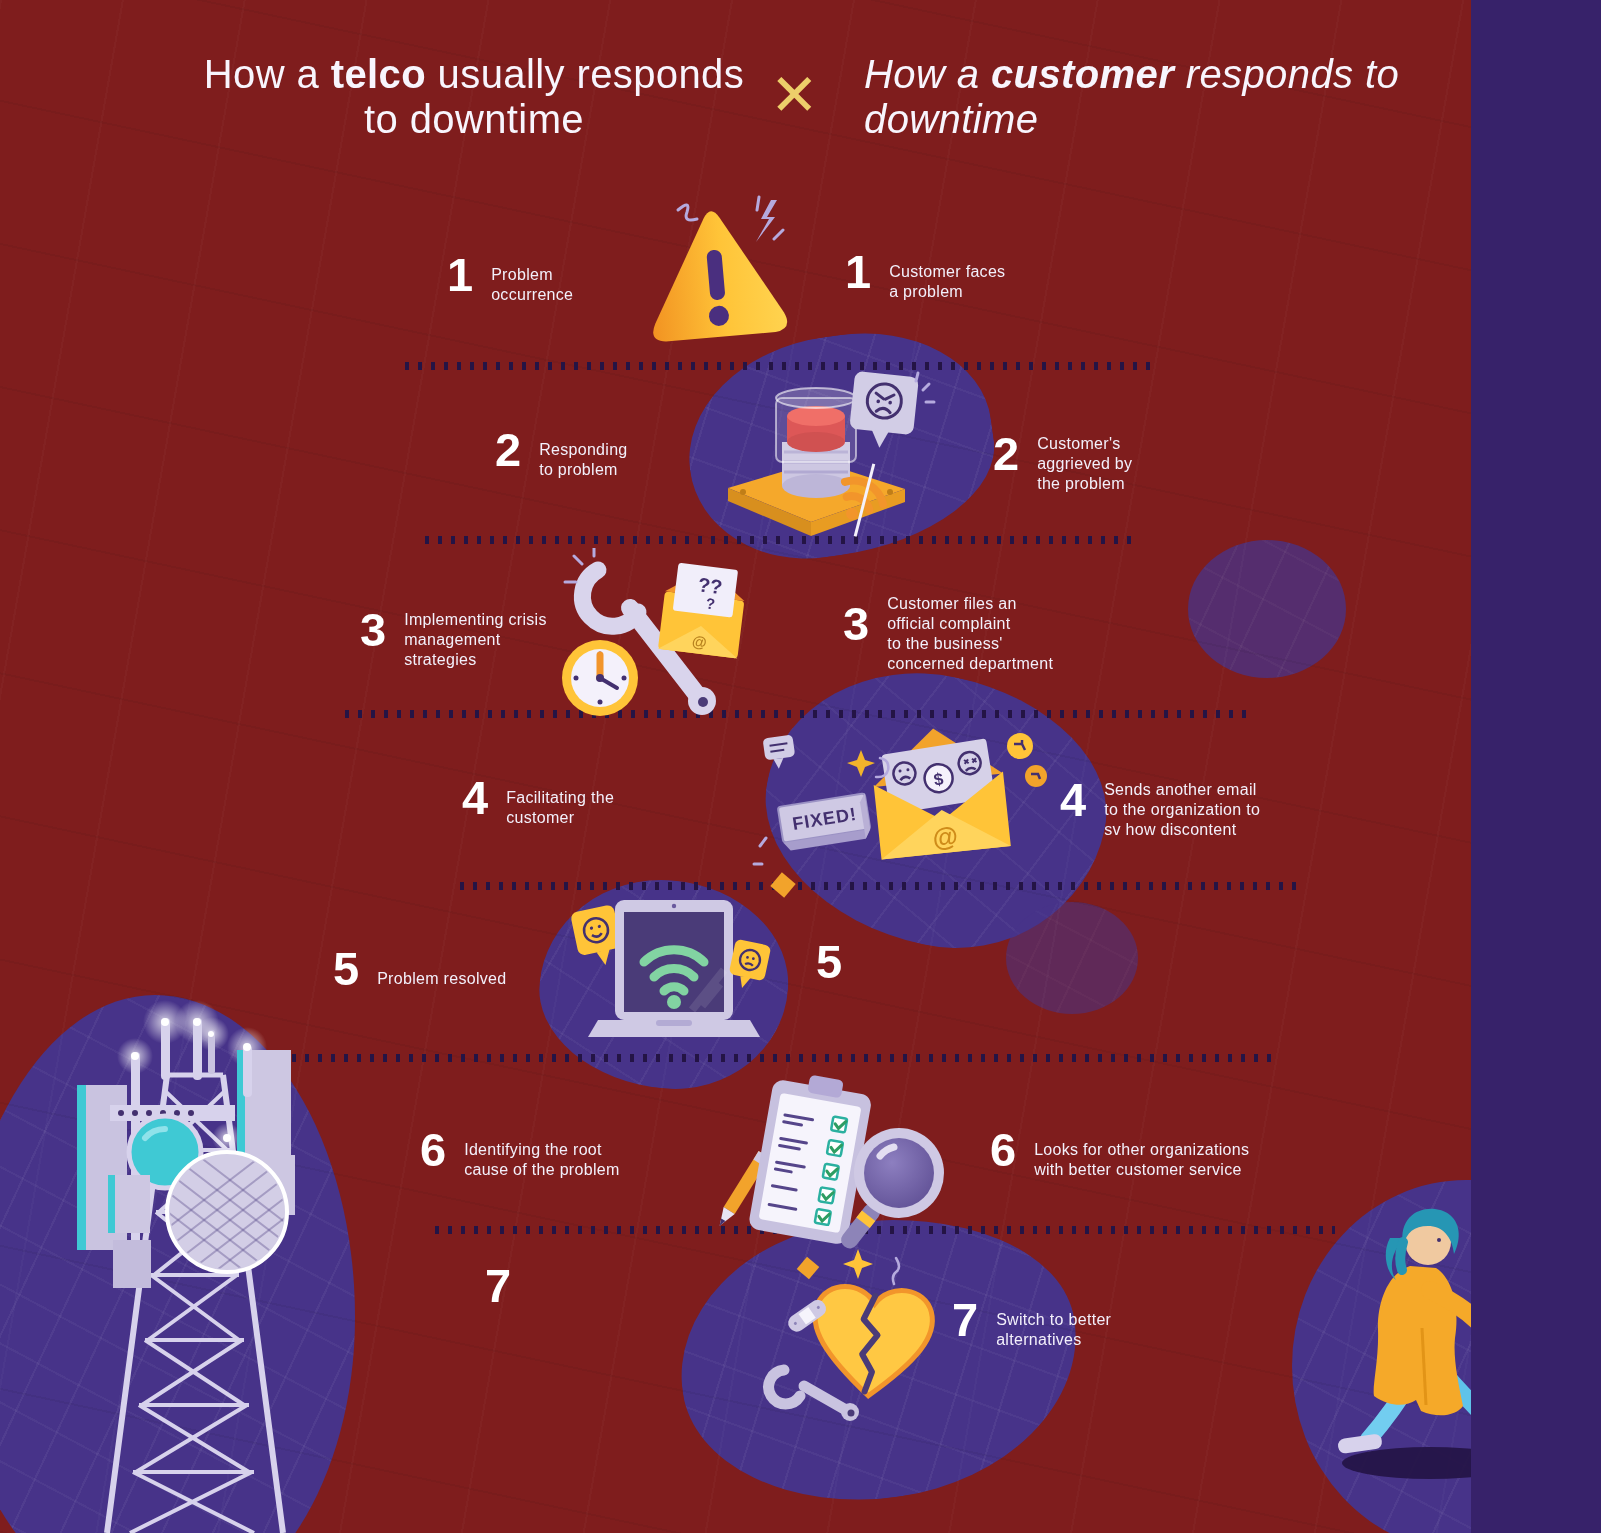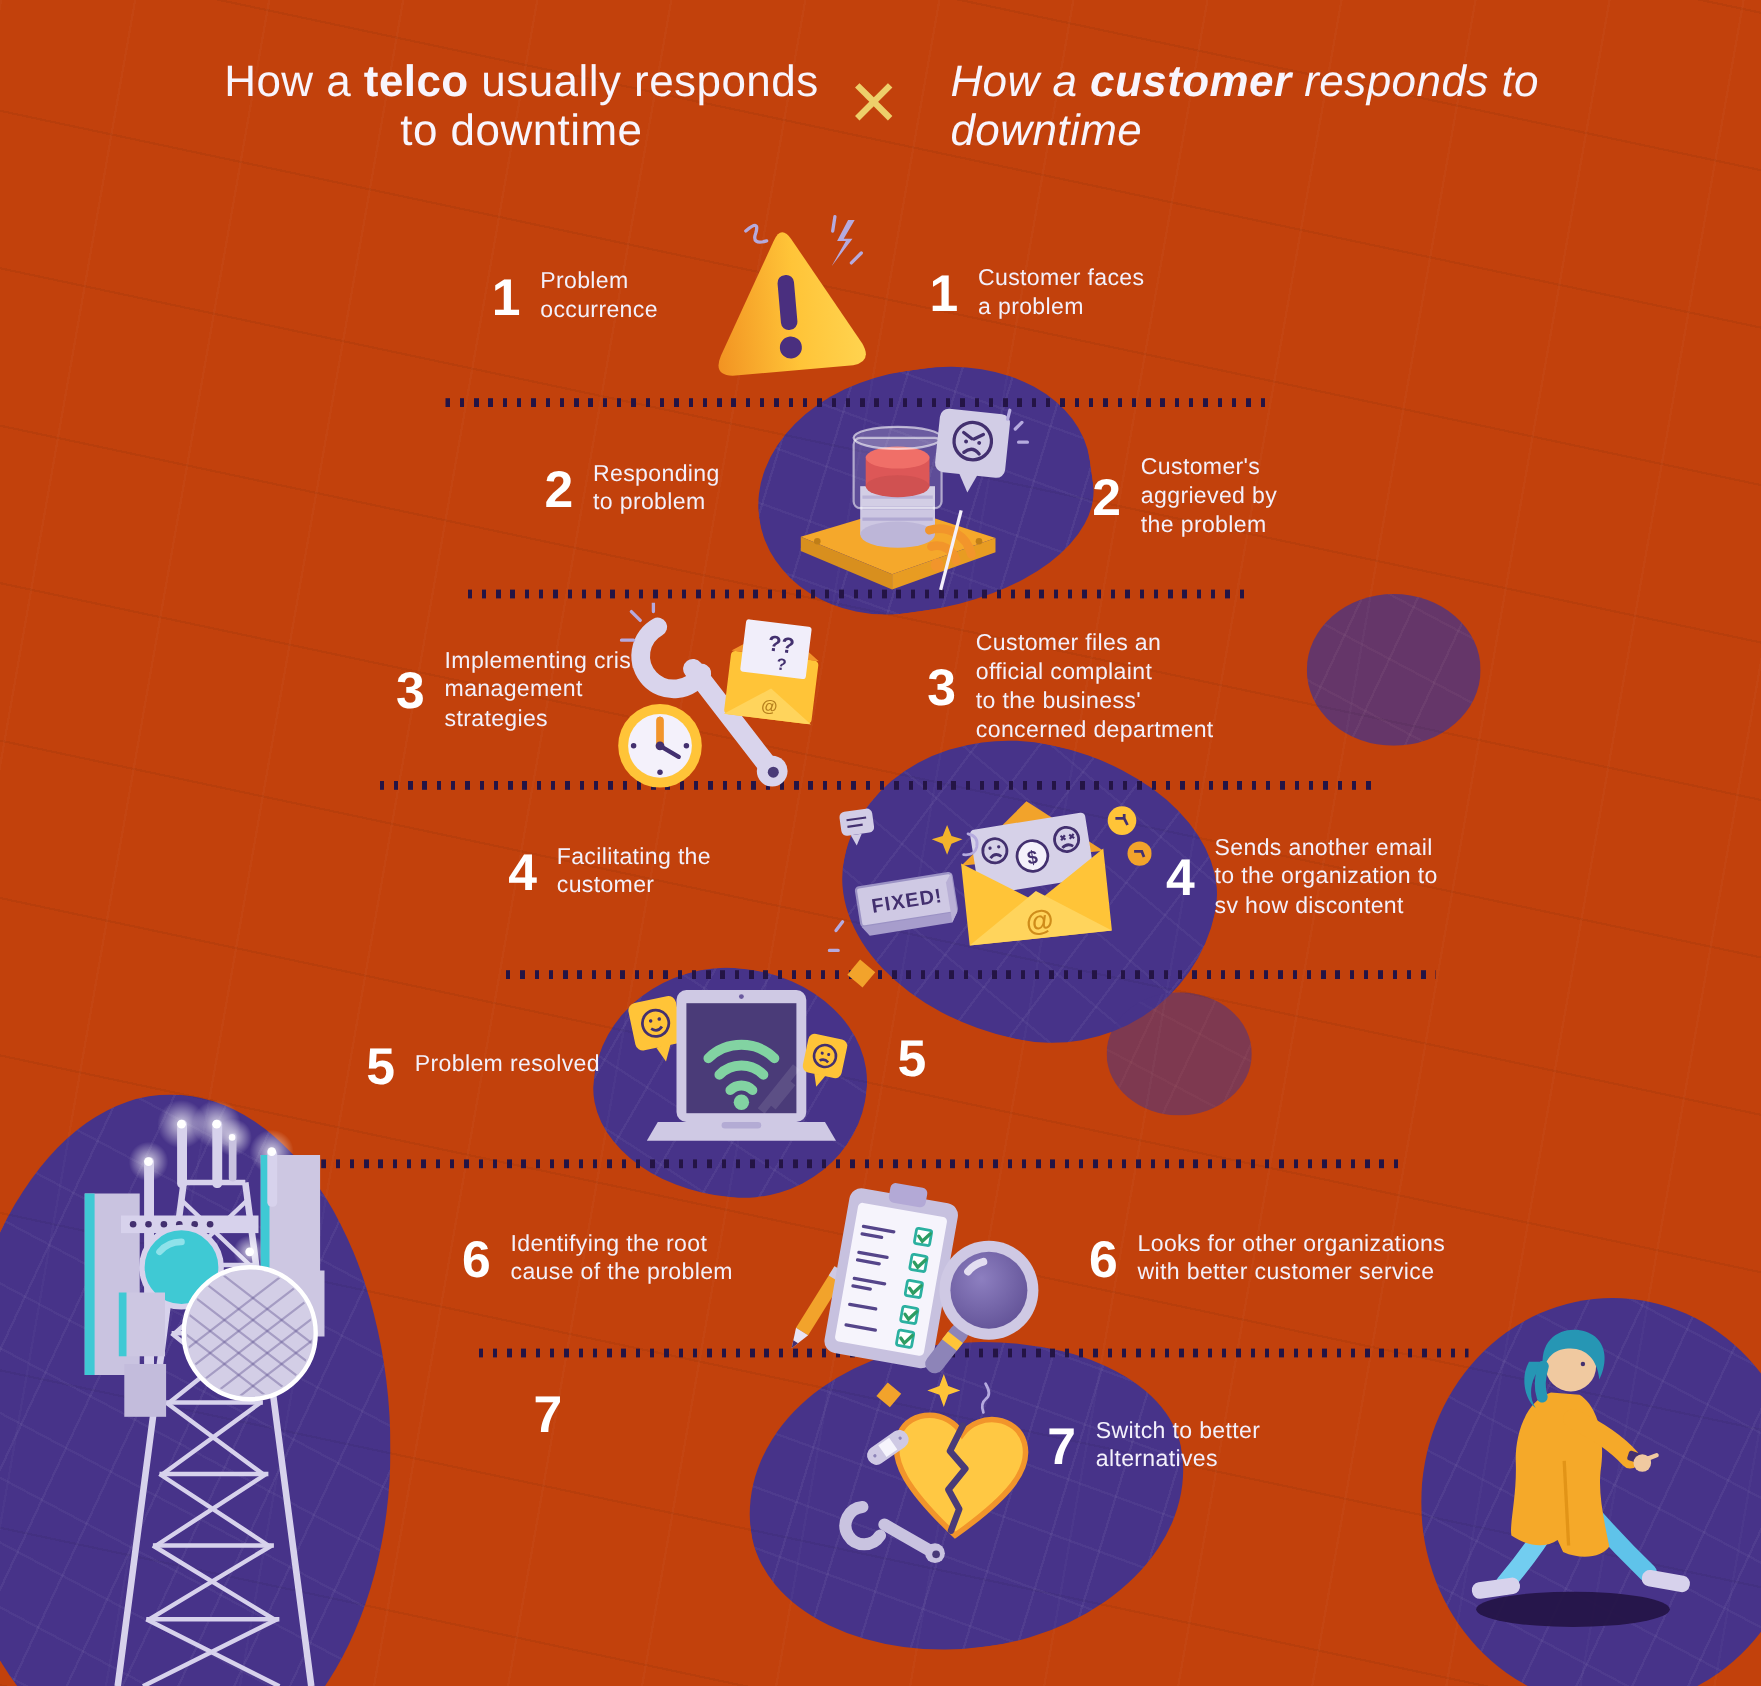--- a/index.html
+++ b/index.html
@@ -1,18 +1,18 @@
 <!DOCTYPE html>
 <html><head>
 <meta charset="utf-8">
 <style>
   html,body{margin:0;padding:0;background:#37226a;}
   #canvas{
-    position:relative;width:1601px;height:1533px;overflow:hidden;
-    background:#c2410c;
+    position:relative;width:1471px;height:1533px;overflow:hidden;
+    background:#7f1d1d;
     font-family:"Liberation Sans", sans-serif;color:#f7f4fd;
   }
   
   .texture{
     position:absolute;inset:0;pointer-events:none;
     background-image:
       repeating-linear-gradient(100deg, rgba(255,255,255,0.022) 0 2px, transparent 2px 120px),
       repeating-linear-gradient(12deg, rgba(0,0,0,0.05) 0 2px, transparent 2px 140px);
   }
   
@@ -29,21 +29,21 @@
   }
   
   .title{position:absolute;font-size:40px;line-height:1.13;letter-spacing:.4px;color:#f8f5fd;font-weight:400;}
   .title b{font-weight:800;}
   #title-left{left:193px;top:52px;width:562px;text-align:center;}
   #title-right{left:864px;top:52px;width:560px;text-align:left;font-style:italic;}
   .vs{position:absolute;left:770px;top:66px;font-size:58px;font-weight:400;color:#edcf6a;line-height:1;}
   
   .cell{position:absolute;display:flex;align-items:center;gap:18px;}
   .num{font-size:47px;font-weight:800;color:#ffffff;line-height:1;}
-  .lbl{font-size:21px;line-height:1.26;letter-spacing:.3px;color:#f3f0fb;white-space:pre-line;}
+  .lbl{font-size:16px;line-height:1.26;letter-spacing:.3px;color:#f3f0fb;white-space:pre-line;margin-top:22px;}
   .icon{position:absolute;}
   svg text{font-family:"Liberation Sans", sans-serif;}
 </style>
 </head>
 <body>
 
 <div id="canvas">
 
   <div class="blob" style="left:688px;top:336px;width:305px;height:218px;border-radius:52% 48% 58% 42%/55% 50% 45% 50%;transform:rotate(-8deg);"></div>
   <div class="blob" style="left:765px;top:676px;width:340px;height:268px;border-radius:48% 52% 45% 55%/52% 44% 56% 48%;transform:rotate(12deg);"></div>

